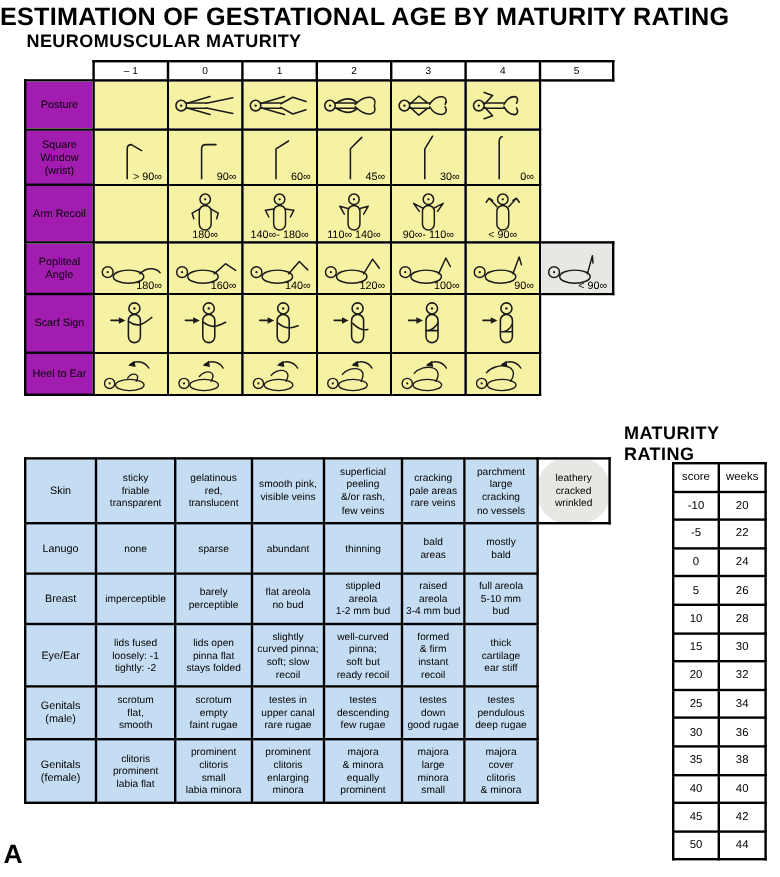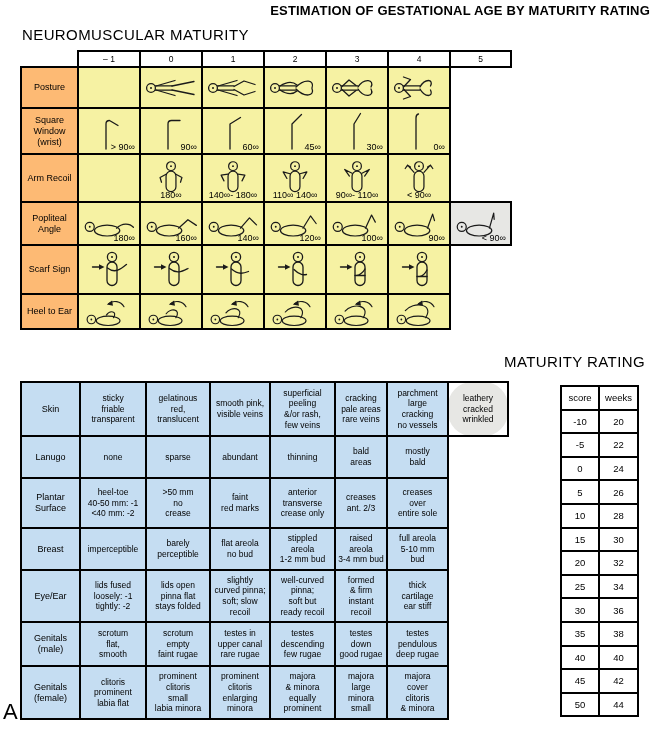--- a/index.html
+++ b/index.html
@@ -1,29 +1,29 @@
 <!DOCTYPE html>
 <html><head>
 <meta charset="utf-8">
 <style>
   html,body{margin:0;padding:0;}
   body{width:650px;height:731px;background:#fff;font-family:"Liberation Sans",sans-serif;color:#000;position:relative;overflow:hidden;}
-  .abs{position:absolute;}
-  #title{top:3px;left:0;width:650px;text-align:right;font-size:13px;font-weight:bold;letter-spacing:.2px;}
+  .abs{position:absolute;font-weight:bold;}
+  #title{top:3px;left:0;width:650px;text-align:left;font-size:21px;font-weight:bold;letter-spacing:.2px;}
   .sec-head{font-size:15px;letter-spacing:.4px;}
   #neuro-head{left:22px;top:26px;}
   #phys-head{left:22px;top:353px;margin-top:36px;}
-  #rating-head{left:504px;top:353px;}
+  #rating-head{left:520px;top:353px;}
   table{border-collapse:collapse;position:absolute;table-layout:fixed;}
   td{border:2px solid #000;padding:0;text-align:center;vertical-align:middle;overflow:hidden;}
   td.blank{border:none;background:transparent;}
   
   #neuro-table{left:20px;top:50px;}
   #neuro-table td.head{background:#fff;height:14px;font-size:8.5px;}
-  #neuro-table td.ylab{background:#fdba74;font-size:9px;line-height:11px;white-space:pre-line;}
+  #neuro-table td.ylab{background:#a21caf;font-size:9px;line-height:11px;white-space:pre-line;}
   #neuro-table td.ycell{background:#F6F2A3;position:relative;}
   #neuro-table td.xcell{background:#E7E7E4;position:relative;}
   tr.nr0 td{height:39px;} tr.nr1 td{height:44px;margin-top:32px;} tr.nr2 td{height:46px;}
   tr.nr3 td{height:41px;} tr.nr4 td{height:47px;} tr.nr5 td{height:33px;}
   .deg{position:absolute;bottom:1px;right:4px;font-size:9px;line-height:10px;white-space:nowrap;}
   .deg.c{left:0;right:0;text-align:center;}
   .fig{display:block;margin:0 auto;}
   .fig path,.fig circle,.fig rect,.fig ellipse{fill:none;stroke:#1a1a1a;stroke-width:1.3;stroke-linecap:round;stroke-linejoin:round;}
   .fig .dot{fill:#1a1a1a;stroke:none;}
   .fig .fill{fill:#1a1a1a;stroke:none;}
@@ -453,41 +453,20 @@
     <td>none</td>
     <td>sparse</td>
     <td>abundant</td>
     <td>thinning</td>
     <td>bald
 areas</td>
     <td>mostly
 bald</td>
     <td class="blank"></td>
   </tr>
-  <tr class="pr2">
-    <td class="plab">Plantar
-Surface</td>
-    <td>heel-toe
-40-50 mm: -1
-&lt;40 mm: -2</td>
-    <td>&gt;50 mm
-no
-crease</td>
-    <td>faint
-red marks</td>
-    <td>anterior
-transverse
-crease only</td>
-    <td>creases
-ant. 2/3</td>
-    <td>creases
-over
-entire sole</td>
-    <td class="blank"></td>
-  </tr>
   <tr class="pr3">
     <td class="plab">Breast</td>
     <td>imperceptible</td>
     <td>barely
 perceptible</td>
     <td>flat areola
 no bud</td>
     <td>stippled
 areola
 1-2 mm bud</td>

